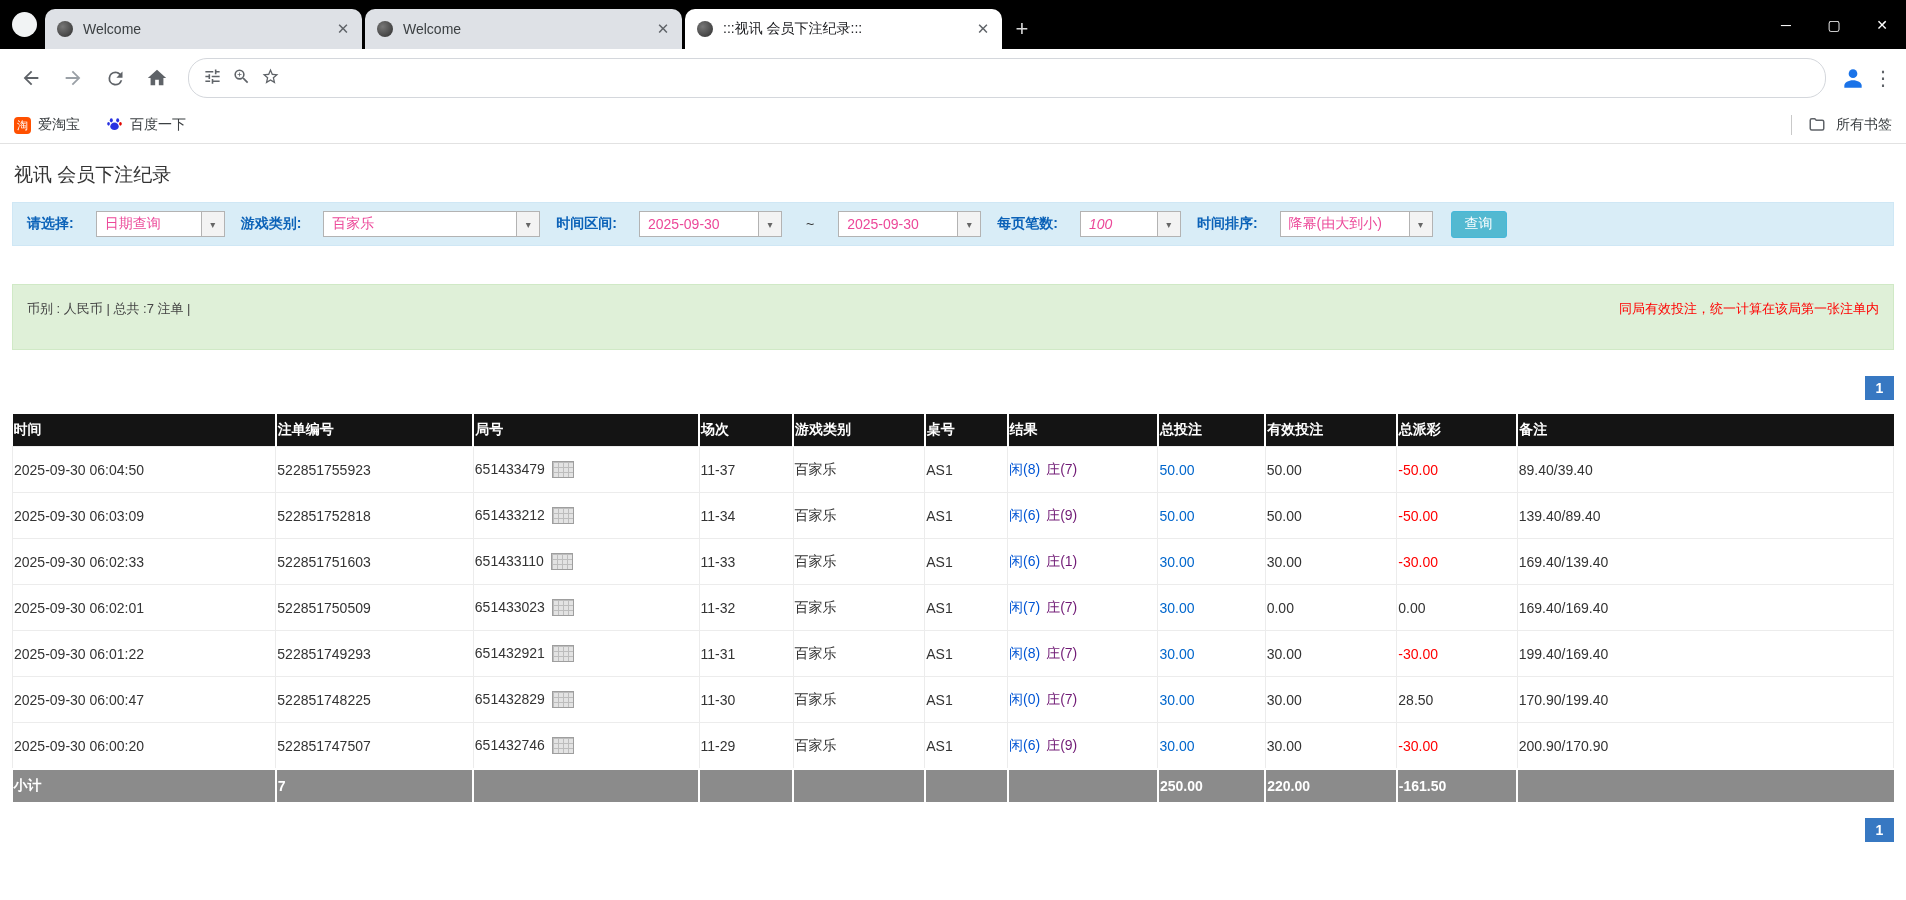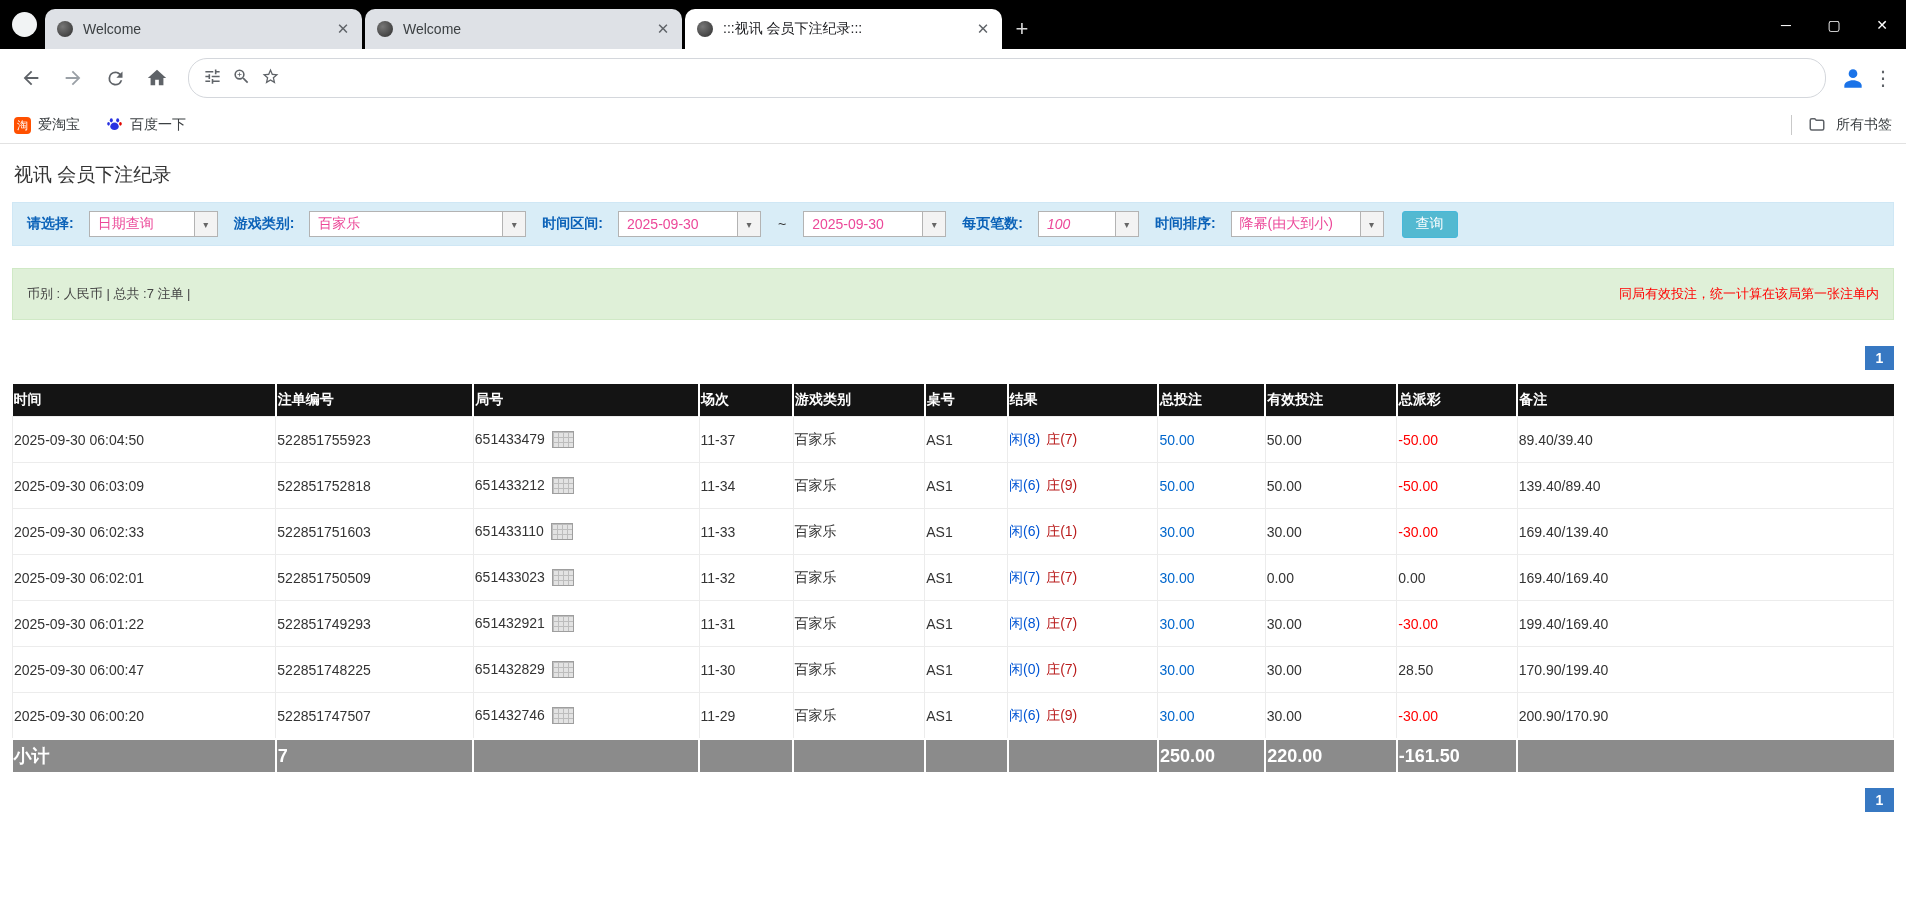--- a/index.html
+++ b/index.html
@@ -36,54 +36,54 @@
              display:flex;align-items:center;justify-content:center;flex:none;}
   .bm-right{margin-left:auto;display:flex;align-items:center;gap:10px;}
   .bm-divider{width:1px;height:20px;background:#c9c9c9;margin-right:6px;}
 
   
   .content{background:#fff;}
   .page-title{font-size:19px;font-weight:400;color:#333;margin:18px 0 14px 14px;}
 
   .filterbar{margin:0 12px;background:#d9edf7;border:1px solid #cfe7f5;height:42px;display:flex;
              align-items:center;padding:0 14px;gap:16px;}
-  .fgroup{display:flex;align-items:center;gap:15px;}
+  .fgroup{display:flex;align-items:center;gap:22px;}
   .flabel{color:#0b62b8;font-weight:bold;font-size:14px;white-space:nowrap;}
   .combo{display:inline-flex;height:26px;}
   .combo-val{background:#fff;border:1px solid #b3b3b3;border-right:none;font-size:14px;color:#ec4899;
              display:flex;align-items:center;padding:0 8px;white-space:nowrap;}
   .combo-btn{width:22px;background:#f3f3f3;border:1px solid #b3b3b3;display:flex;align-items:center;
              justify-content:center;color:#666;font-size:10px;}
   .w-select .combo-val{width:88px;} .w-game .combo-val{width:176px;} .w-date .combo-val{width:102px;}
   .w-size .combo-val{width:60px;font-style:italic;} .w-sort .combo-val{width:112px;}
   .tilde{font-size:14px;color:#333;margin:0 2px;}
   .btn-search{background:#53b9d1;border:1px solid #46b8da;color:#fff;font-size:14px;border-radius:3px;
               height:27px;padding:0 13px;margin-left:2px;cursor:pointer;}
 
-  .summarybar{margin:22px 12px 0;background:#dff0d8;border:1px solid #d0e9c6;height:34px;display:flex;
-              align-items:center;justify-content:space-between;padding:8px 14px;font-size:13px;color:#444;}
+  .summarybar{margin:38px 12px 0;background:#dff0d8;border:1px solid #d0e9c6;height:34px;display:flex;
+              align-items:flex-start;justify-content:space-between;padding:15px 14px;font-size:13px;color:#444;}
   .summary-right{color:#ff0000;}
 
   .pager{display:flex;justify-content:flex-end;margin:26px 12px 0;}
   .pager.bottom{margin-top:16px;}
   .page-btn{min-width:15px;background:#3778c2;color:#fff;font-size:14px;font-weight:bold;text-align:center;
             padding:4px 7px;cursor:pointer;}
 
   table.bet-table{width:1882px;margin:14px 12px 0;border-collapse:collapse;text-align:left;
                   font-size:14px;color:#333;table-layout:fixed;}
   .bet-table thead th{background:#141414;color:#fff;font-weight:bold;height:30px;font-size:14px;
                       border-right:2px solid #fff;}
   .bet-table thead th:last-child{border-right:none;}
   .bet-table tbody td{height:43px;border:1px solid #ececec;background:#fff;overflow:hidden;white-space:nowrap;}
-  .bet-table tfoot td{background:#8b8b8b;color:#fff;height:30px;font-size:18px;font-weight:bold;
+  .bet-table tfoot td{background:#8b8b8b;color:#fff;height:30px;font-size:14px;font-weight:bold;
                       border-right:2px solid #fff;border-top:2px solid #fff;}
   .bet-table tfoot td:last-child{border-right:none;}
   .link-blue{color:#0066cc;}
   .res-player{color:#0055d4;margin-right:6px;}
-  .res-banker{color:#b91c1c;}
+  .res-banker{color:#701a75;}
   .neg{color:#ff0000;}
   .roadmap-icon{display:inline-block;width:20px;height:15px;margin-left:7px;vertical-align:middle;
     background:#e3e3e3;border:1px solid #9e9e9e;
     background-image:linear-gradient(#bdbdbd 1px,transparent 1px),linear-gradient(90deg,#bdbdbd 1px,transparent 1px);
     background-size:5px 5px;cursor:pointer;}
 </style>
 </head>
 <body>
 
 <div>

